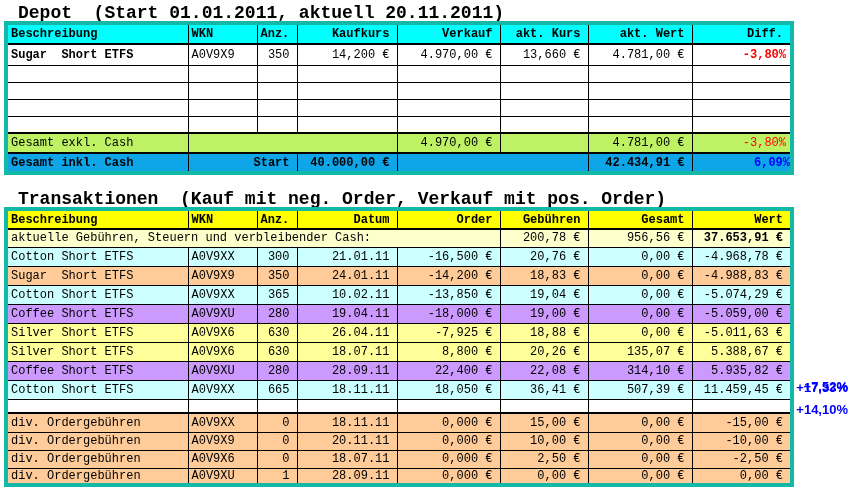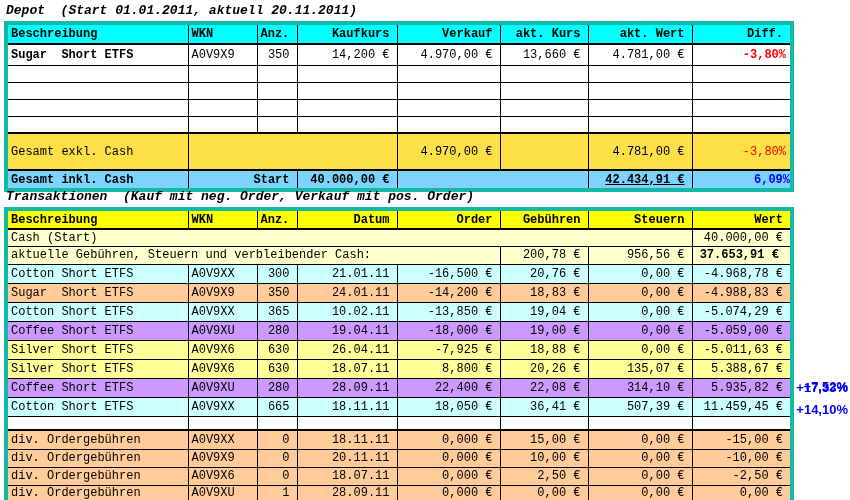--- a/index.html
+++ b/index.html
@@ -2,25 +2,24 @@
 <html><head>
 <meta charset="utf-8">
 <style>
   html,body{margin:0;padding:0}
   body{
     width:850px;height:500px;position:relative;overflow:hidden;
     background:#FFFFFF;
     font-family:"Liberation Mono", monospace;
   }
   .title{
-    position:absolute;left:6px;
+    position:absolute;left:18px;
     font-family:"Liberation Mono", monospace;
-    font-weight:bold;font-size:13px;color:#000;
+    font-weight:bold;font-size:18px;color:#000;
     white-space:pre;
-    font-style:italic;
   }
   #depot-title{top:3px}
   #tx-title{top:189px}
   table.grid{
     position:absolute;left:4px;
     border-collapse:collapse;table-layout:fixed;
     border:4px solid #14b8a6;
   }
   #depot-table{top:21px}
   #tx-table{top:207px}
@@ -118,34 +117,34 @@
         <tr style="height: 17px; background: rgb(255, 255, 255);">
           <td class="al"></td>
           <td class="al"></td>
           <td class="al"></td>
           <td class="al"></td>
           <td class="al"></td>
           <td class="al"></td>
           <td class="al"></td>
           <td class="al"></td>
         </tr>
-        <tr class="tt" style="height: 37px; background: #fde047;">
+        <tr class="tt" style="height: 20px; background: #bef264;">
           <td class="al">Gesamt exkl. Cash</td>
           <td colspan="3" class="al"></td>
           <td class="ar">4.970,00 €</td>
           <td class="al"></td>
           <td class="ar">4.781,00 €</td>
           <td class="ar" style="color: rgb(255, 0, 0); padding-right: 4px;">-3,80%</td>
         </tr>
-        <tr class="tt" style="height: 20px; background: #7dd3fc;">
+        <tr class="tt" style="height: 20px; background: #0ea5e9;">
           <td class="al" style="font-weight: bold;">Gesamt inkl. Cash</td>
           <td colspan="2" class="ar" style="font-weight: bold;">Start</td>
           <td class="ar" style="font-weight: bold;">40.000,00 €</td>
           <td colspan="2" class="al"></td>
-          <td class="ar" style="font-weight: bold; text-decoration: underline;">42.434,91 €</td>
+          <td class="ar" style="font-weight: bold;">42.434,91 €</td>
           <td class="ar" style="font-weight: bold; color: rgb(0, 0, 255); padding-right: 0;">6,09%</td>
         </tr>
       </tbody>
     </table>
 
   <div class="title" id="tx-title">Transaktionen  (Kauf mit neg. Order, Verkauf mit pos. Order)</div>
   <table class="grid" id="tx-table">
       <colgroup>
         <col style="width: 182px;">
         <col style="width: 69px;">
@@ -157,34 +156,30 @@
         <col style="width: 100px;">
       </colgroup>
       <thead>
         <tr style="height: 20px; background: rgb(255, 255, 0);">
           <th class="al">Beschreibung</th>
           <th class="ac">WKN</th>
           <th class="ac">Anz.</th>
           <th class="ar">Datum</th>
           <th class="ar">Order</th>
           <th class="ar">Gebühren</th>
-          <th class="ar">Steuern</th>
+          <th class="ar">Gesamt</th>
           <th class="ar">Wert</th>
         </tr>
       </thead>
       <tbody>
-        <tr style="height: 17px; background: rgb(255, 255, 204);">
-          <td colspan="7" class="al">Cash (Start)</td>
-          <td class="ar">40.000,00 €</td>
-        </tr>
         <tr style="height: 18px; background: rgb(255, 255, 204);">
           <td colspan="5" class="al">aktuelle Gebühren, Steuern und verbleibender Cash:</td>
           <td class="ar">200,78 €</td>
           <td class="ar">956,56 €</td>
-          <td class="ar" style="font-weight: bold; text-align: center;">37.653,91 €</td>
+          <td class="ar" style="font-weight: bold;">37.653,91 €</td>
         </tr>
         <tr style="height: 19px; background: rgb(204, 255, 255);">
           <td class="al">Cotton Short ETFS</td>
           <td class="ac">A0V9XX</td>
           <td class="ar">300</td>
           <td class="ar">21.01.11</td>
           <td class="ar">-16,500 €</td>
           <td class="ar">20,76 €</td>
           <td class="ar">0,00 €</td>
           <td class="ar">-4.968,78 €</td>

